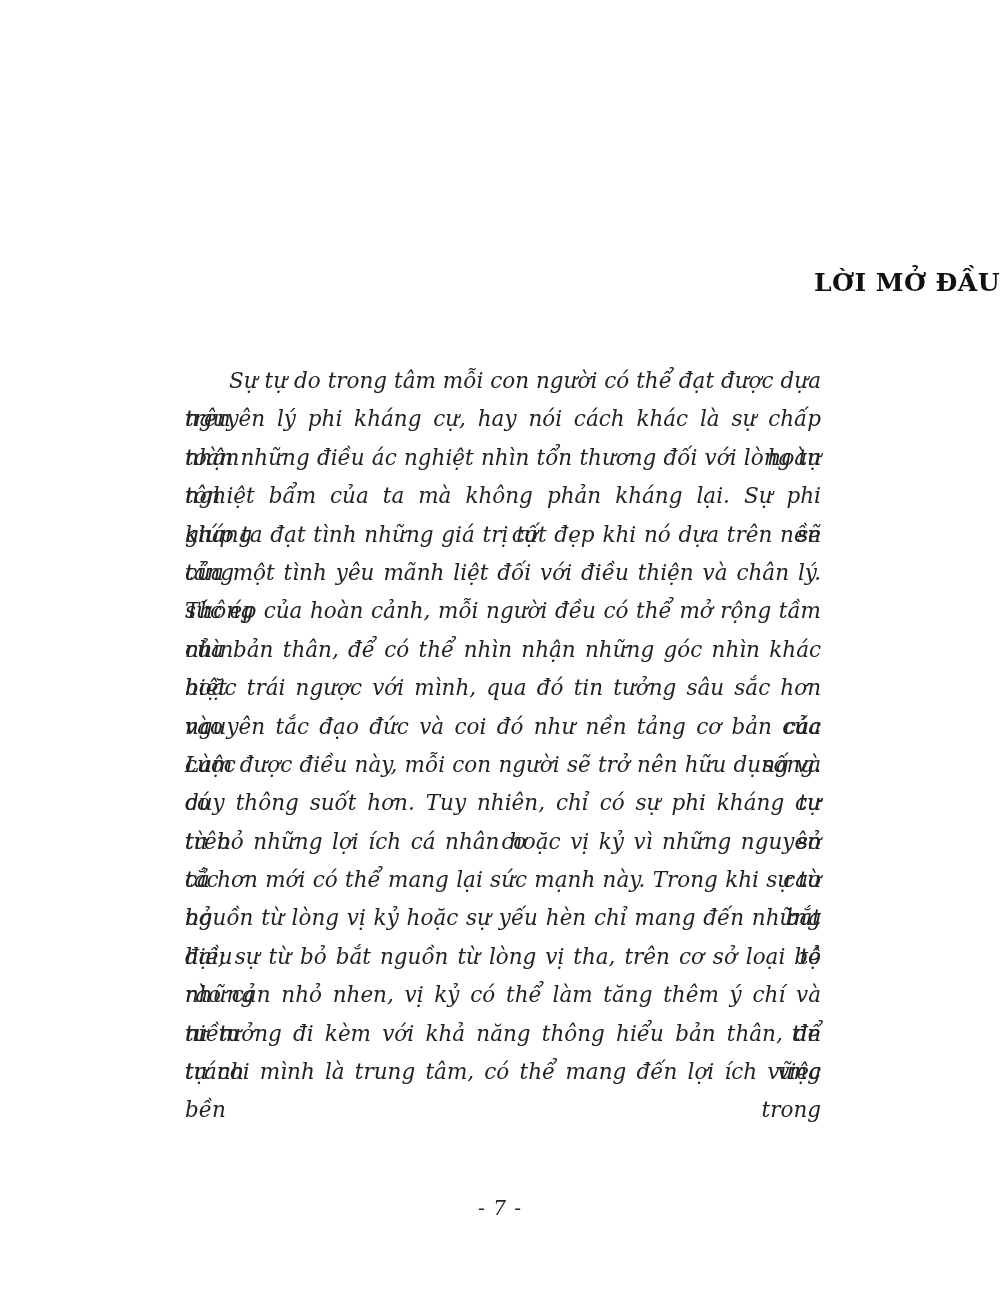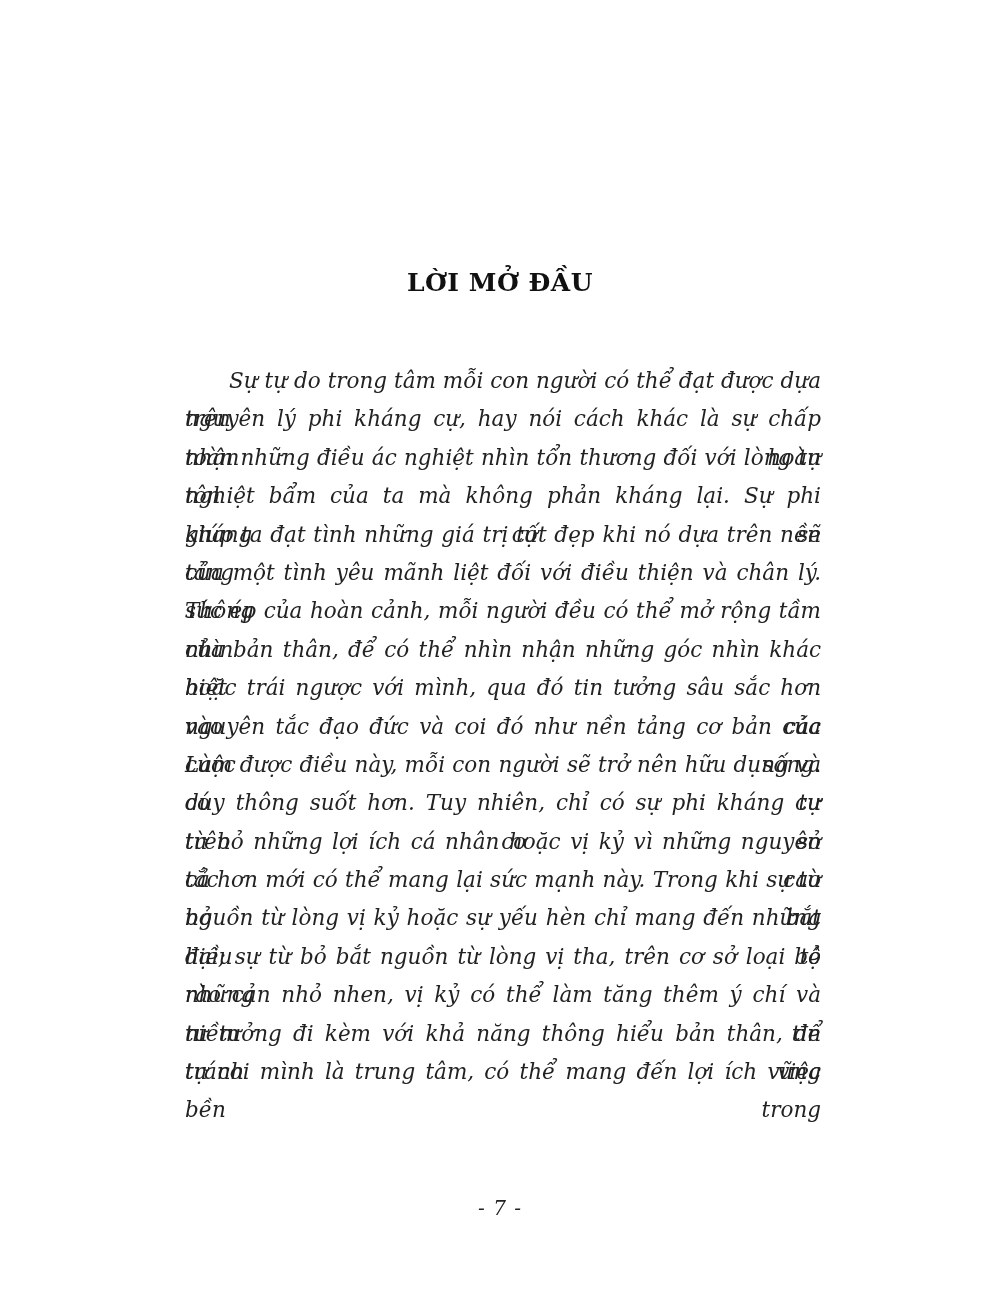--- a/index.html
+++ b/index.html
@@ -14,21 +14,21 @@
     background: #ffffff;
     font-family: "DejaVu Serif", "Liberation Serif", serif;
     color: #1c1c1c;
     overflow: hidden;
   }
   .title {
     position: absolute;
     top: 268px;
     left: 0;
     width: 100%;
-    text-align: center;
+    text-align: right;
     font-weight: bold;
     font-style: normal;
     font-size: 25px;
     letter-spacing: 0.5px;
     color: #111111;
   }
   .body-text {
     position: absolute;
     top: 362px;
     left: 185px;

